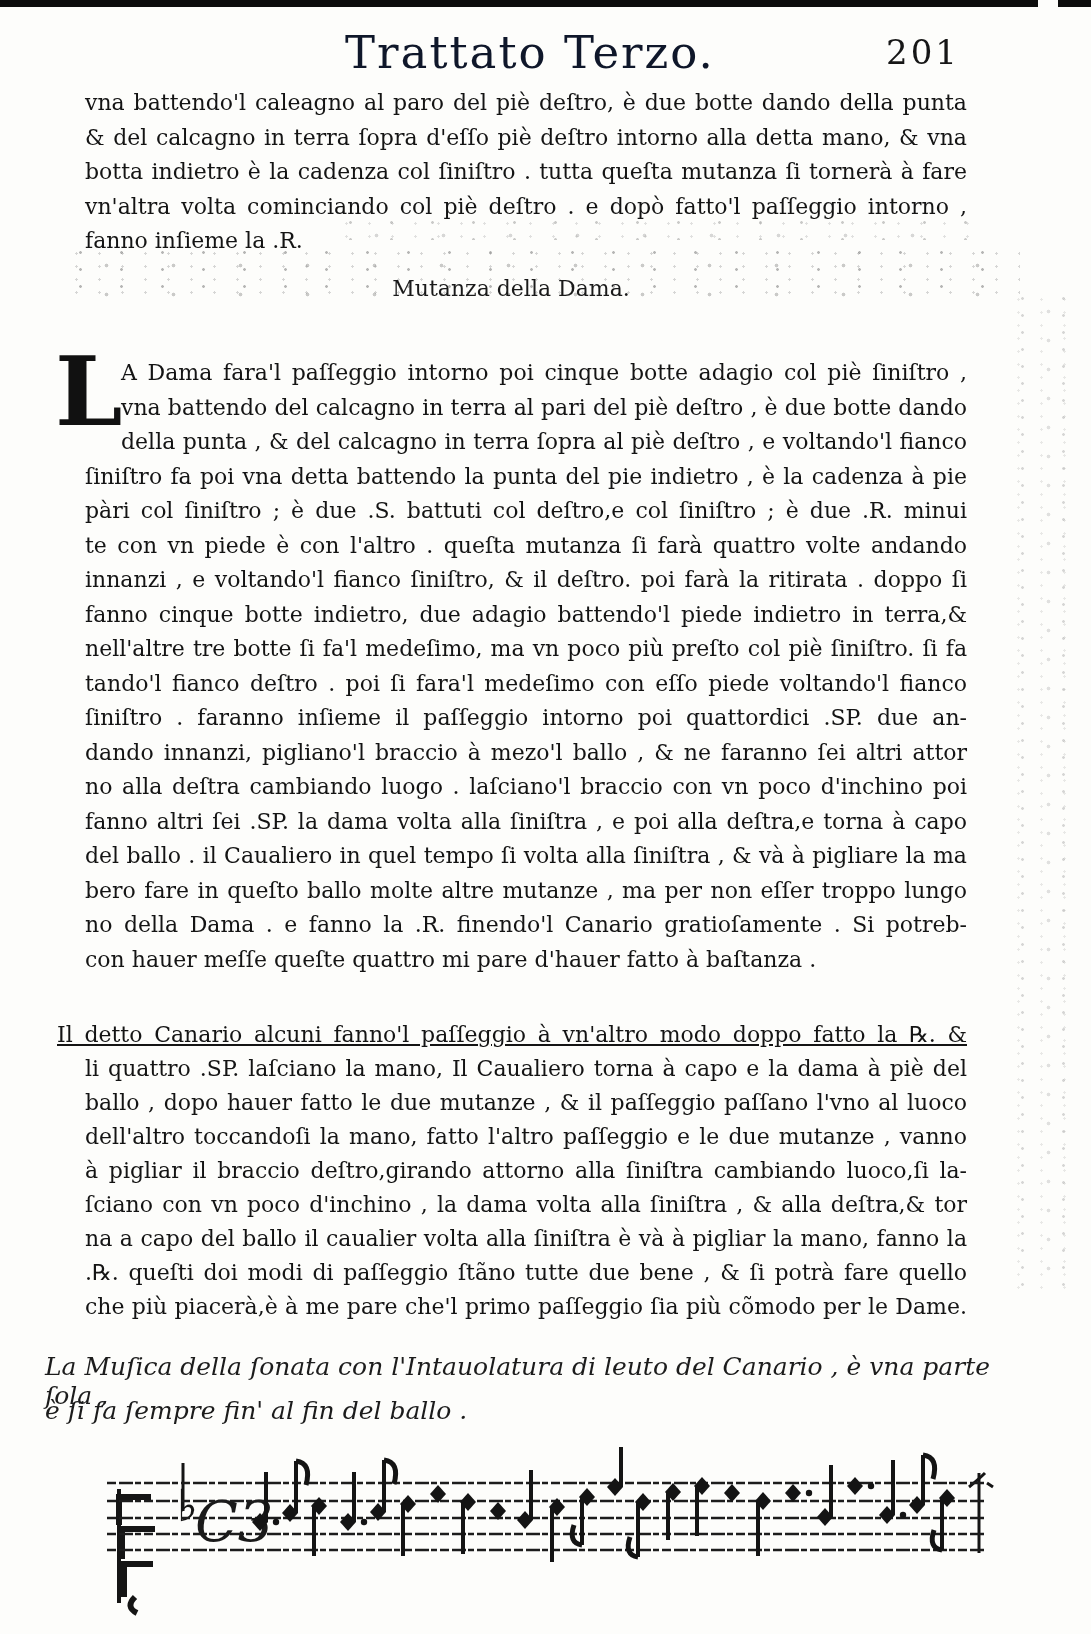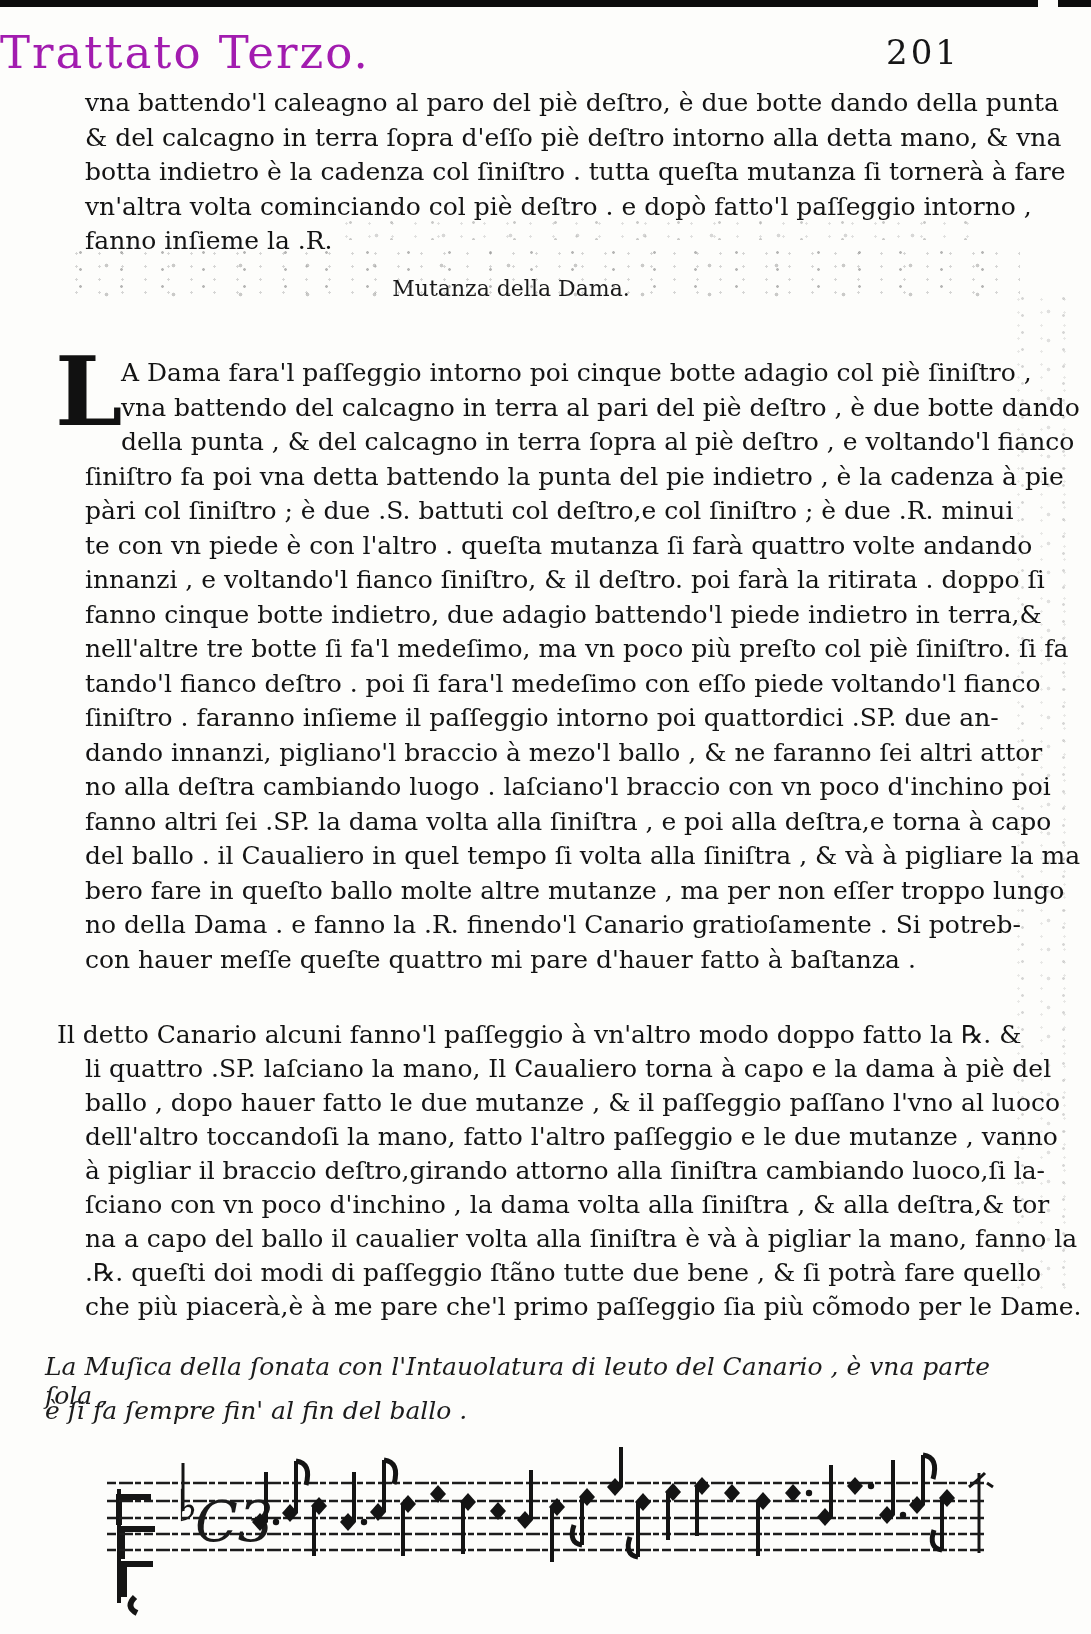--- a/index.html
+++ b/index.html
@@ -4,31 +4,31 @@
 <style>
   html,body{margin:0;padding:0;background:#e8e8e6;}
   .page{
     position:relative;width:1091px;height:1634px;margin:0 auto;
     background:#fdfdfb;color:#161616;overflow:hidden;
     font-family:"DejaVu Serif","DejaVu Sans",serif;
   }
   .topbar{position:absolute;top:0;left:0;height:7px;background:#0d0d0d;}
   .topbar.b1{width:1038px;}
   .topbar.b2{left:1058px;width:33px;}
-  .pagehead{position:absolute;top:26px;left:0;width:1060px;text-align:left;
-    font-size:45px;letter-spacing:2px;color:#a21caf;}
+  .pagehead{position:absolute;top:26px;left:0;width:1060px;text-align:center;
+    font-size:45px;letter-spacing:2px;color:#0f172a;}
   .pagenum{position:absolute;top:32px;left:886px;font-size:34px;letter-spacing:3px;}
   .textblock{position:absolute;left:85px;width:882px;}
   .tline{
-    font-size:25px;line-height:34.5px;white-space:nowrap;
+    font-size:22px;line-height:34.5px;white-space:nowrap;
     text-align:justify;text-align-last:justify;color:#141414;
   }
   .tline.noj{text-align-last:left;}
   .p3 .tline{line-height:34px;}
-  .outdent{margin-left:-28px;}
+  .outdent{margin-left:-28px;text-decoration:underline;}
   .secheading{position:absolute;top:276px;left:0;width:1022px;text-align:center;
     font-size:22px;color:#1a1a1a;}
   .dropcap{
     float:left;width:58px;height:69px;margin:4px 8px 0 -30px;
     font-size:96px;line-height:64px;font-weight:bold;color:#111;
   }
   .caption{position:absolute;left:45px;width:1000px;text-align:left;
     font-style:italic;font-size:25px;color:#1c1c1c;}
   .caption.c1{top:1352px;}
   .caption.c2{top:1396px;}

